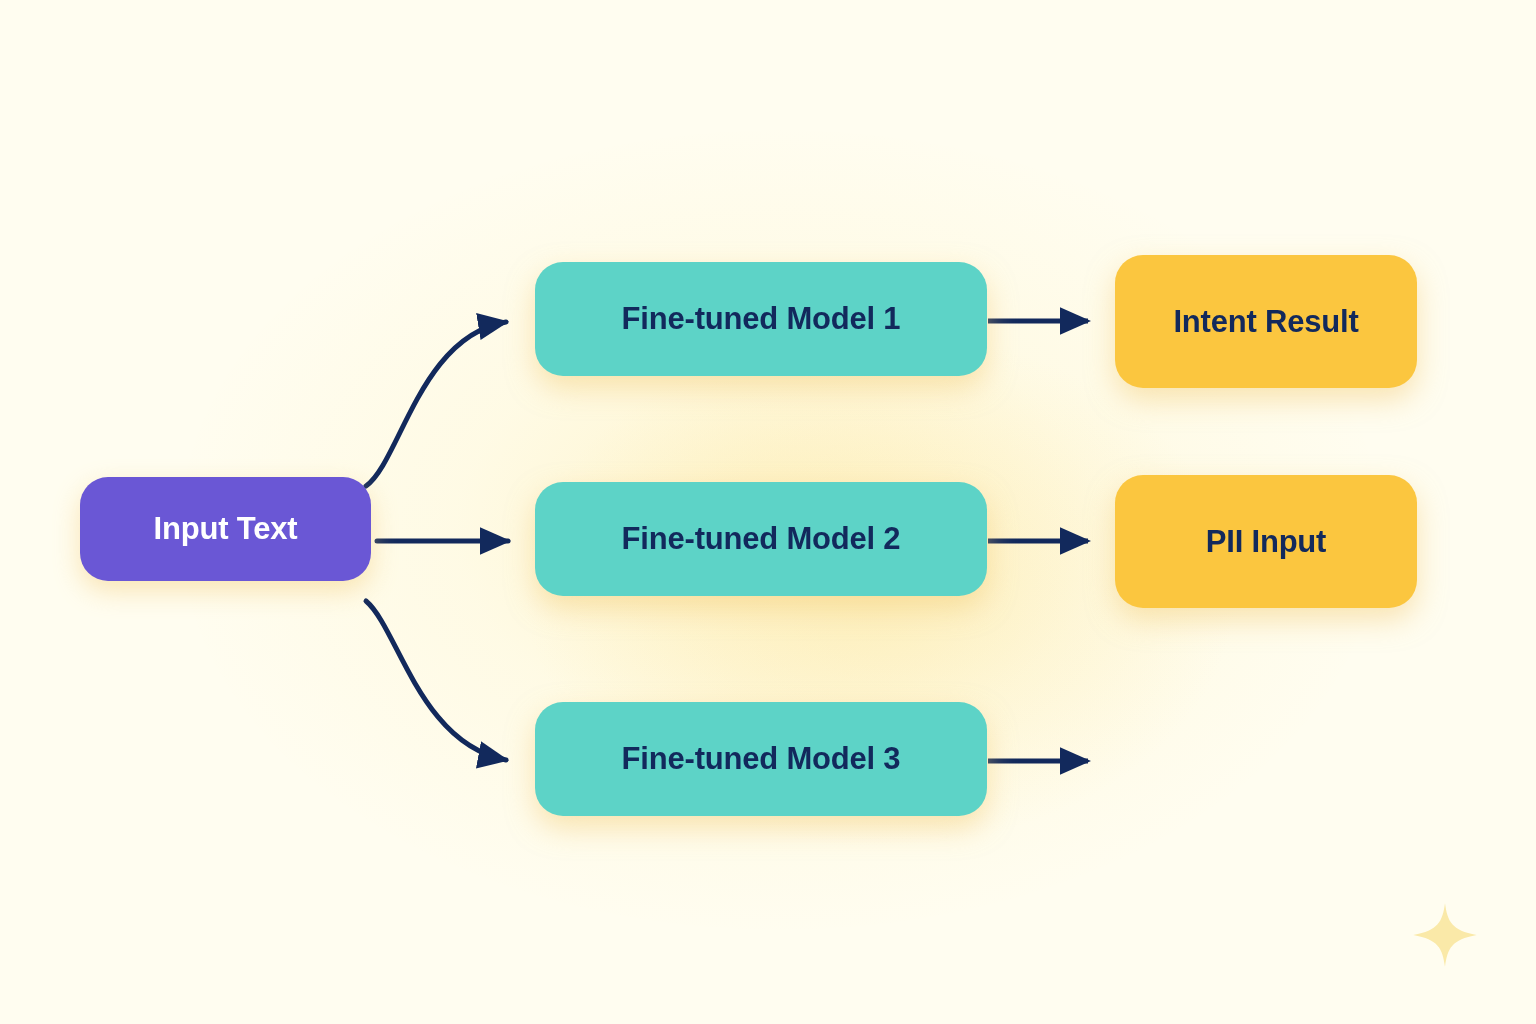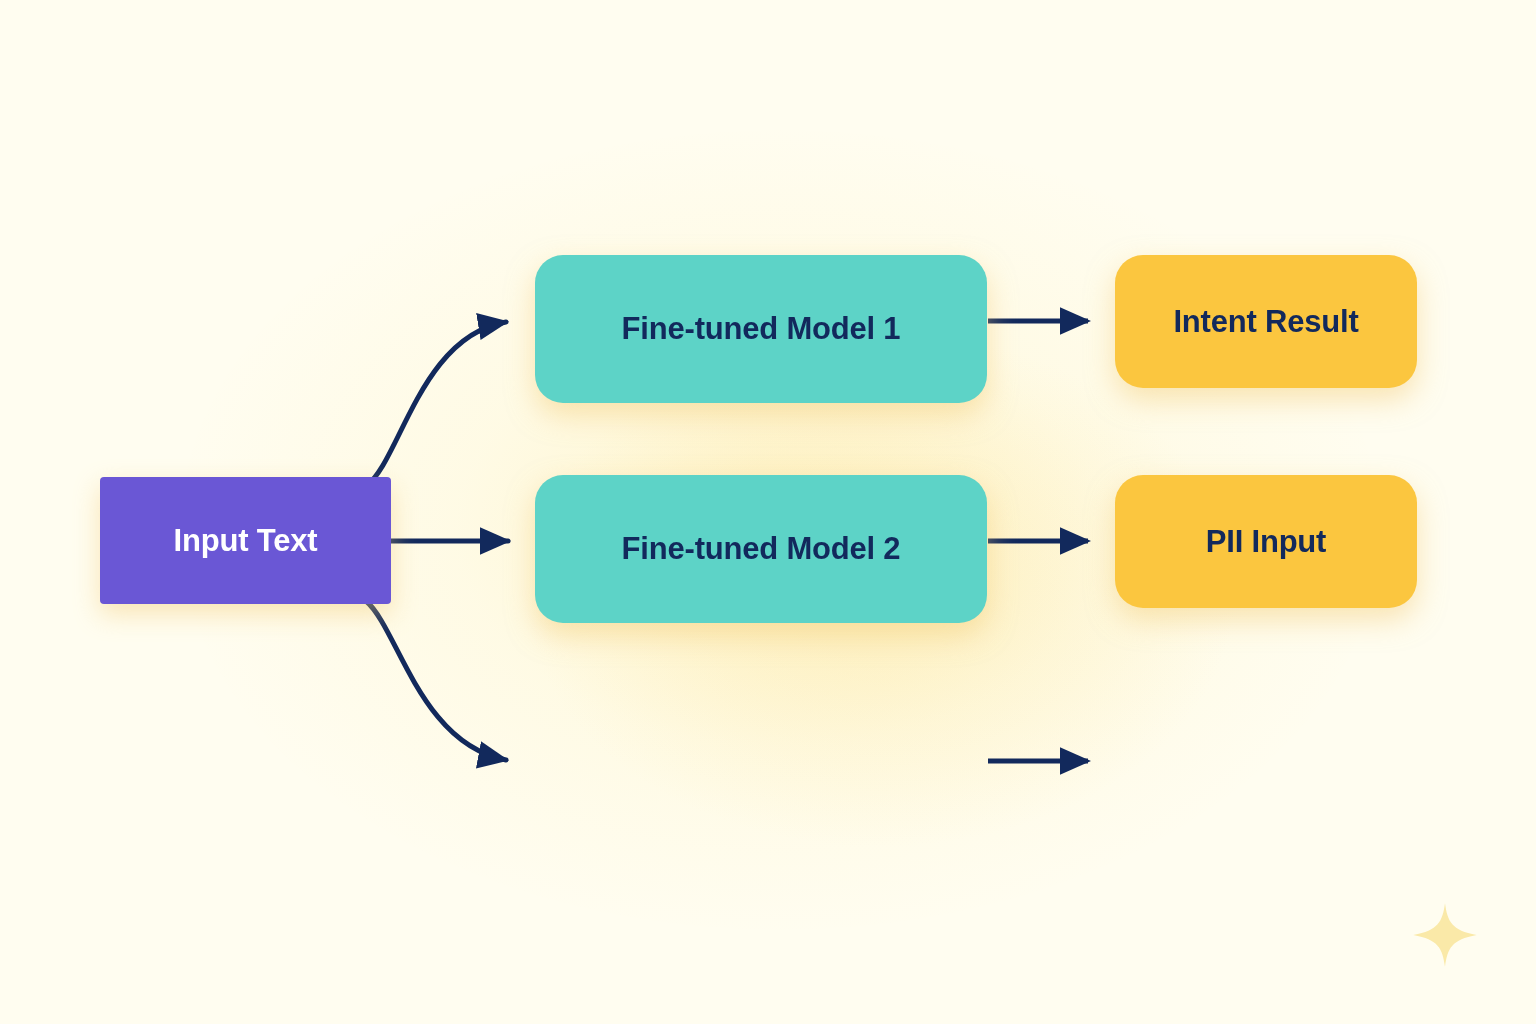--- a/index.html
+++ b/index.html
@@ -58,37 +58,38 @@
     box-sizing: border-box;
     text-align: center;
     letter-spacing: -0.2px;
   }
   .node-label {
     font-weight: bold;
     white-space: nowrap;
   }
 
   .node-input {
-    left: 100px; top: 477px;
-    width: 291px; height: 127px;
+    left: 80px; top: 477px;
+    width: 291px; height: 104px;
     background: #6A57D5;
-    border-radius: 4px;
+    border-radius: 28px;
     box-shadow: 0 10px 26px rgba(243, 205, 120, 0.48);
   }
   .node-input .node-label {
     color: #FFFFFF;
     font-size: 31px;
   }
 
   .node-model {
     left: 535px;
-    width: 452px; height: 148px;
+    width: 452px; height: 114px;
     background: #5DD3C7;
     border-radius: 28px;
     box-shadow: 0 12px 28px rgba(243, 205, 120, 0.50);
+    margin-top: 7px;
   }
   .node-model .node-label {
     color: #12295C;
     font-size: 31px;
   }
 
   .node-result {
     left: 1115px;
     width: 302px; height: 133px;
     background: #FBC63F;
@@ -141,20 +142,23 @@
   <div class="node node-input">
     <span class="node-label">Input Text</span>
   </div>
 
   <div class="node node-model row-1">
     <span class="node-label">Fine-tuned Model 1</span>
   </div>
   <div class="node node-model row-2">
     <span class="node-label">Fine-tuned Model 2</span>
   </div>
+  <div class="node node-model row-3">
+    <span class="node-label">Fine-tuned Model 3</span>
+  </div>
 
   <div class="node node-result row-1">
     <span class="node-label">Intent Result</span>
   </div>
   <div class="node node-result row-2">
     <span class="node-label">PII Input</span>
   </div>
 
   <svg class="sparkle" viewBox="0 0 100 100">
     <path d="M50 2 C54 30 60 43 98 50 C60 57 54 70 50 98 C46 70 40 57 2 50 C40 43 46 30 50 2 Z" fill="#FAE9A8"></path>

